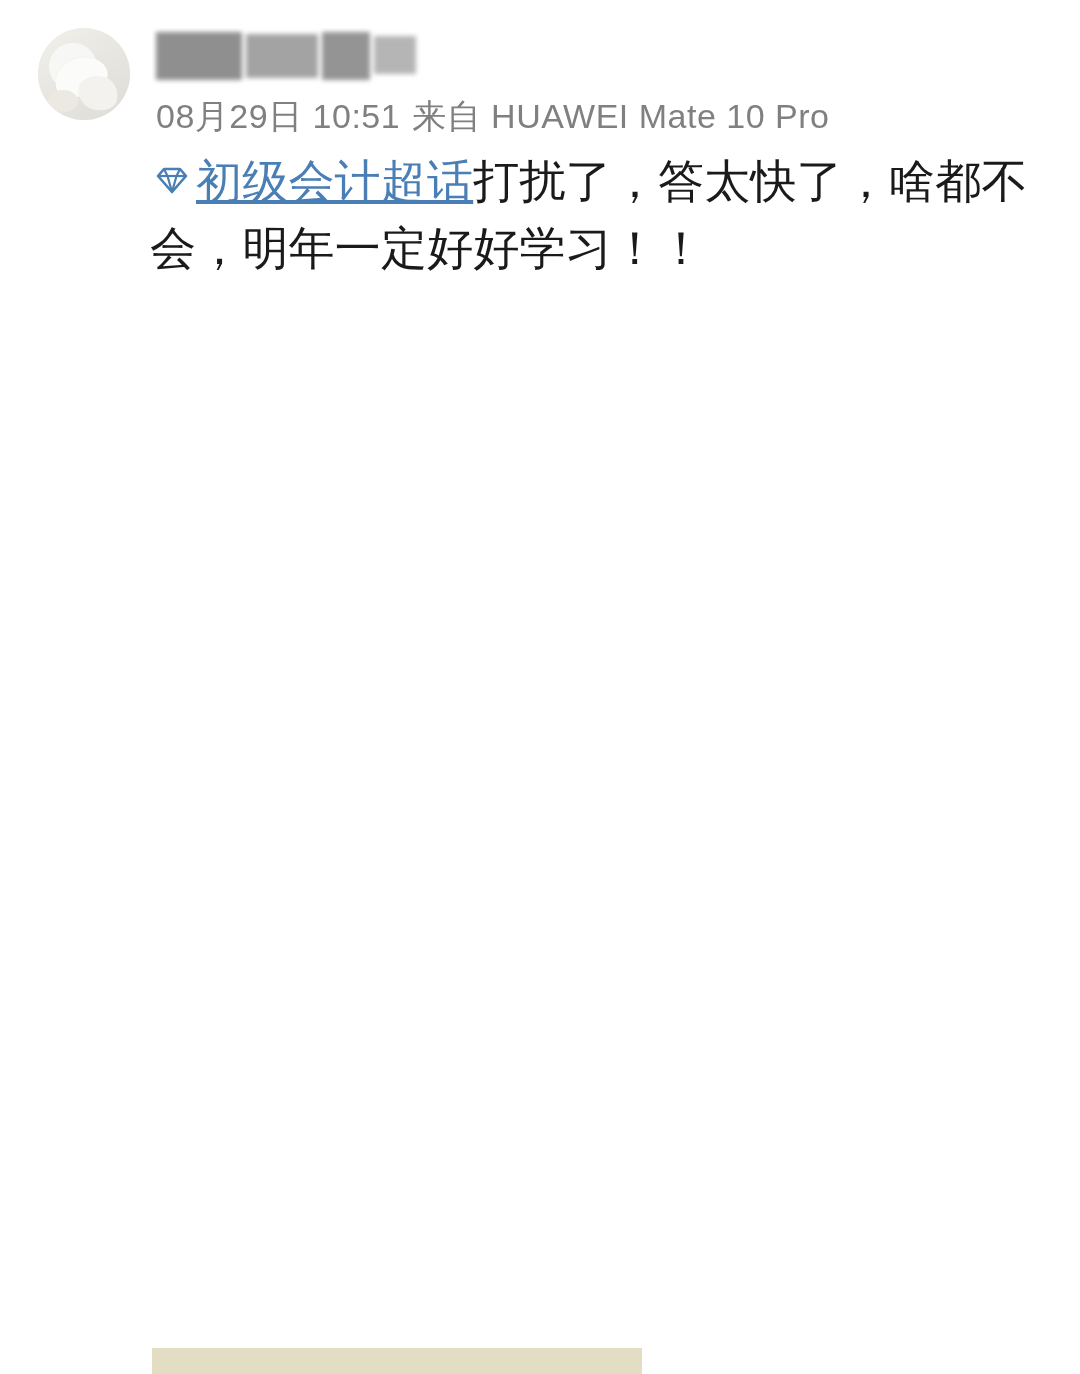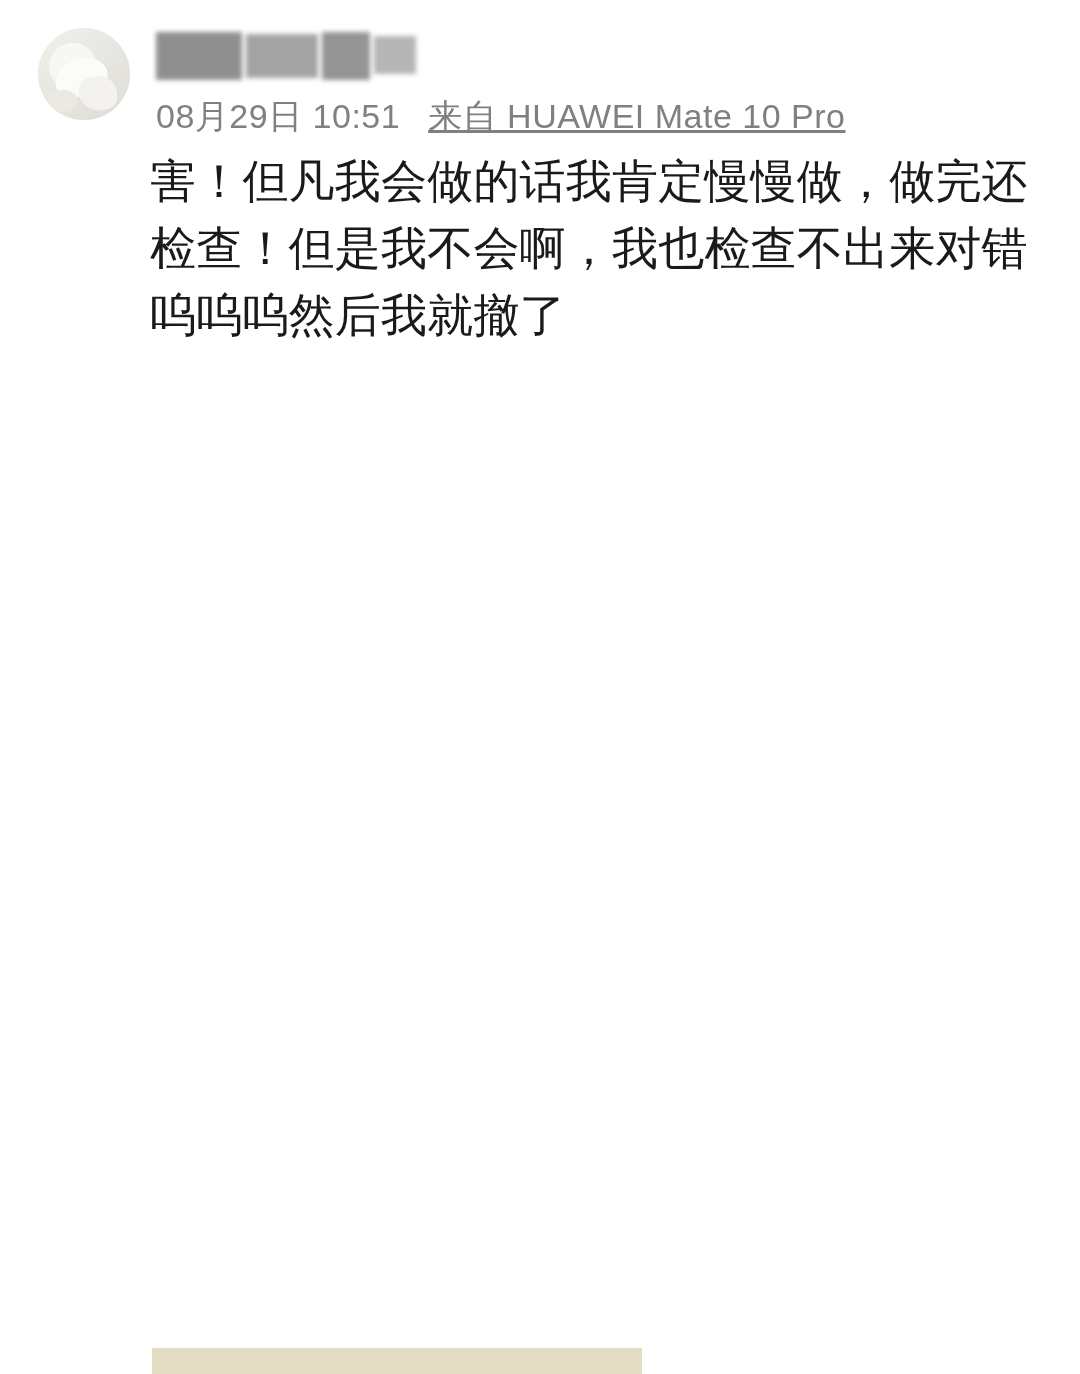--- a/index.html
+++ b/index.html
@@ -110,22 +110,21 @@
     position: absolute;
     left: 118px;
     top: 78px;
     font-size: 34px;
     line-height: 40px;
     color: #808080;
     white-space: nowrap;
     letter-spacing: 0.5px;
   }
   .meta-line .source {
-    margin-left: 18px;
-    text-decoration: underline;
+    margin-left: 2px;
   }
 
   
   .post-body {
     position: absolute;
     top: 148px;
     left: 150px;
     width: 880px;
     font-size: 46px;
     line-height: 67px;
@@ -184,22 +183,32 @@
 
     <div class="meta-line">
       <span>08月29日 10:51</span>
       <span class="source">来自 HUAWEI Mate 10 Pro</span>
     </div>
 
   </div>
 
   <div class="post-body">
 
-
-
-    <p>害！但凡我会做的话我肯定慢慢做，做完还检查！但是我不会啊，我也检查不出来对错呜呜呜然后我就撤了</p>
+    <p>
+      <a class="topic-link" href="#">
+        <span class="topic-icon">
+          <svg width="44" height="44" viewBox="0 0 44 44" xmlns="http://www.w3.org/2000/svg">
+            <path d="M8 17 L14 10 L30 10 L36 17 L22 33 Z" fill="none" stroke="#4a7fb5" stroke-width="2.6" stroke-linejoin="round"></path>
+            <path d="M8 17 L36 17" fill="none" stroke="#4a7fb5" stroke-width="2.2"></path>
+            <path d="M14 10 L17.5 17 L22 33" fill="none" stroke="#4a7fb5" stroke-width="2.2" stroke-linejoin="round"></path>
+            <path d="M30 10 L26.5 17 L22 33" fill="none" stroke="#4a7fb5" stroke-width="2.2" stroke-linejoin="round"></path>
+          </svg>
+        </span><span>初级会计超话</span></a><span>打扰了，答太快了，啥都不会，明年一定好好学习！！</span>
+    </p>
+
+
 
 
   </div>
 
   <div class="bottom-card"></div>
 
 </div>
 
 </body></html>

